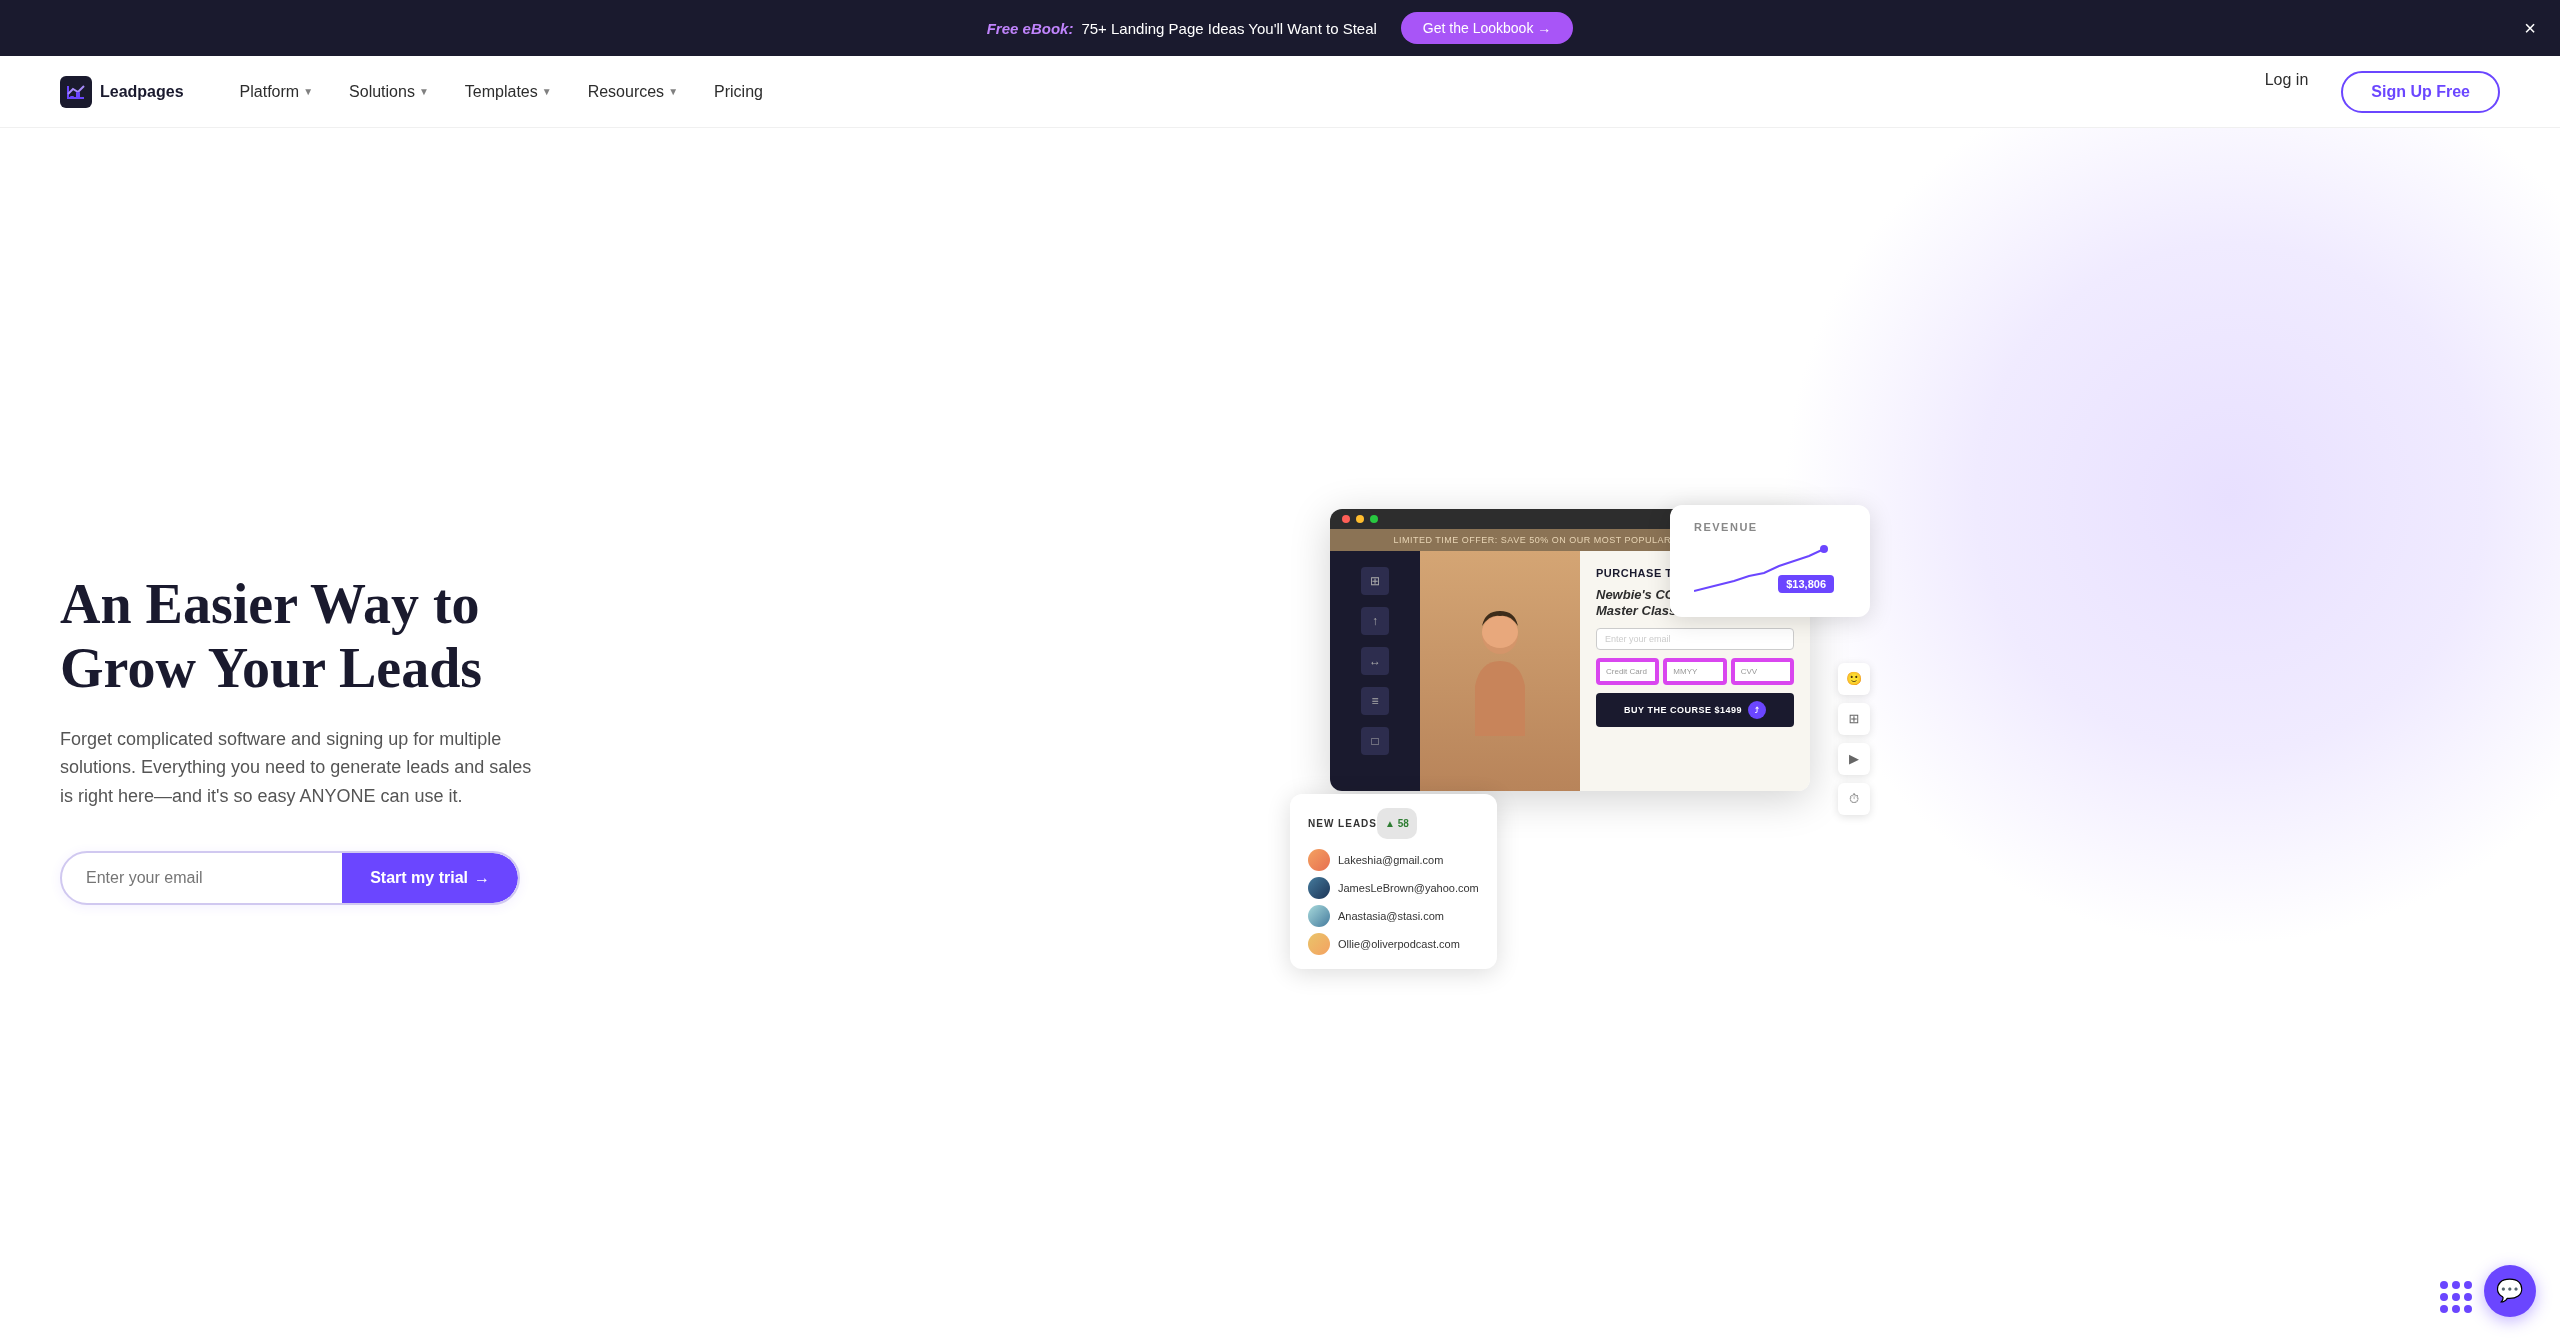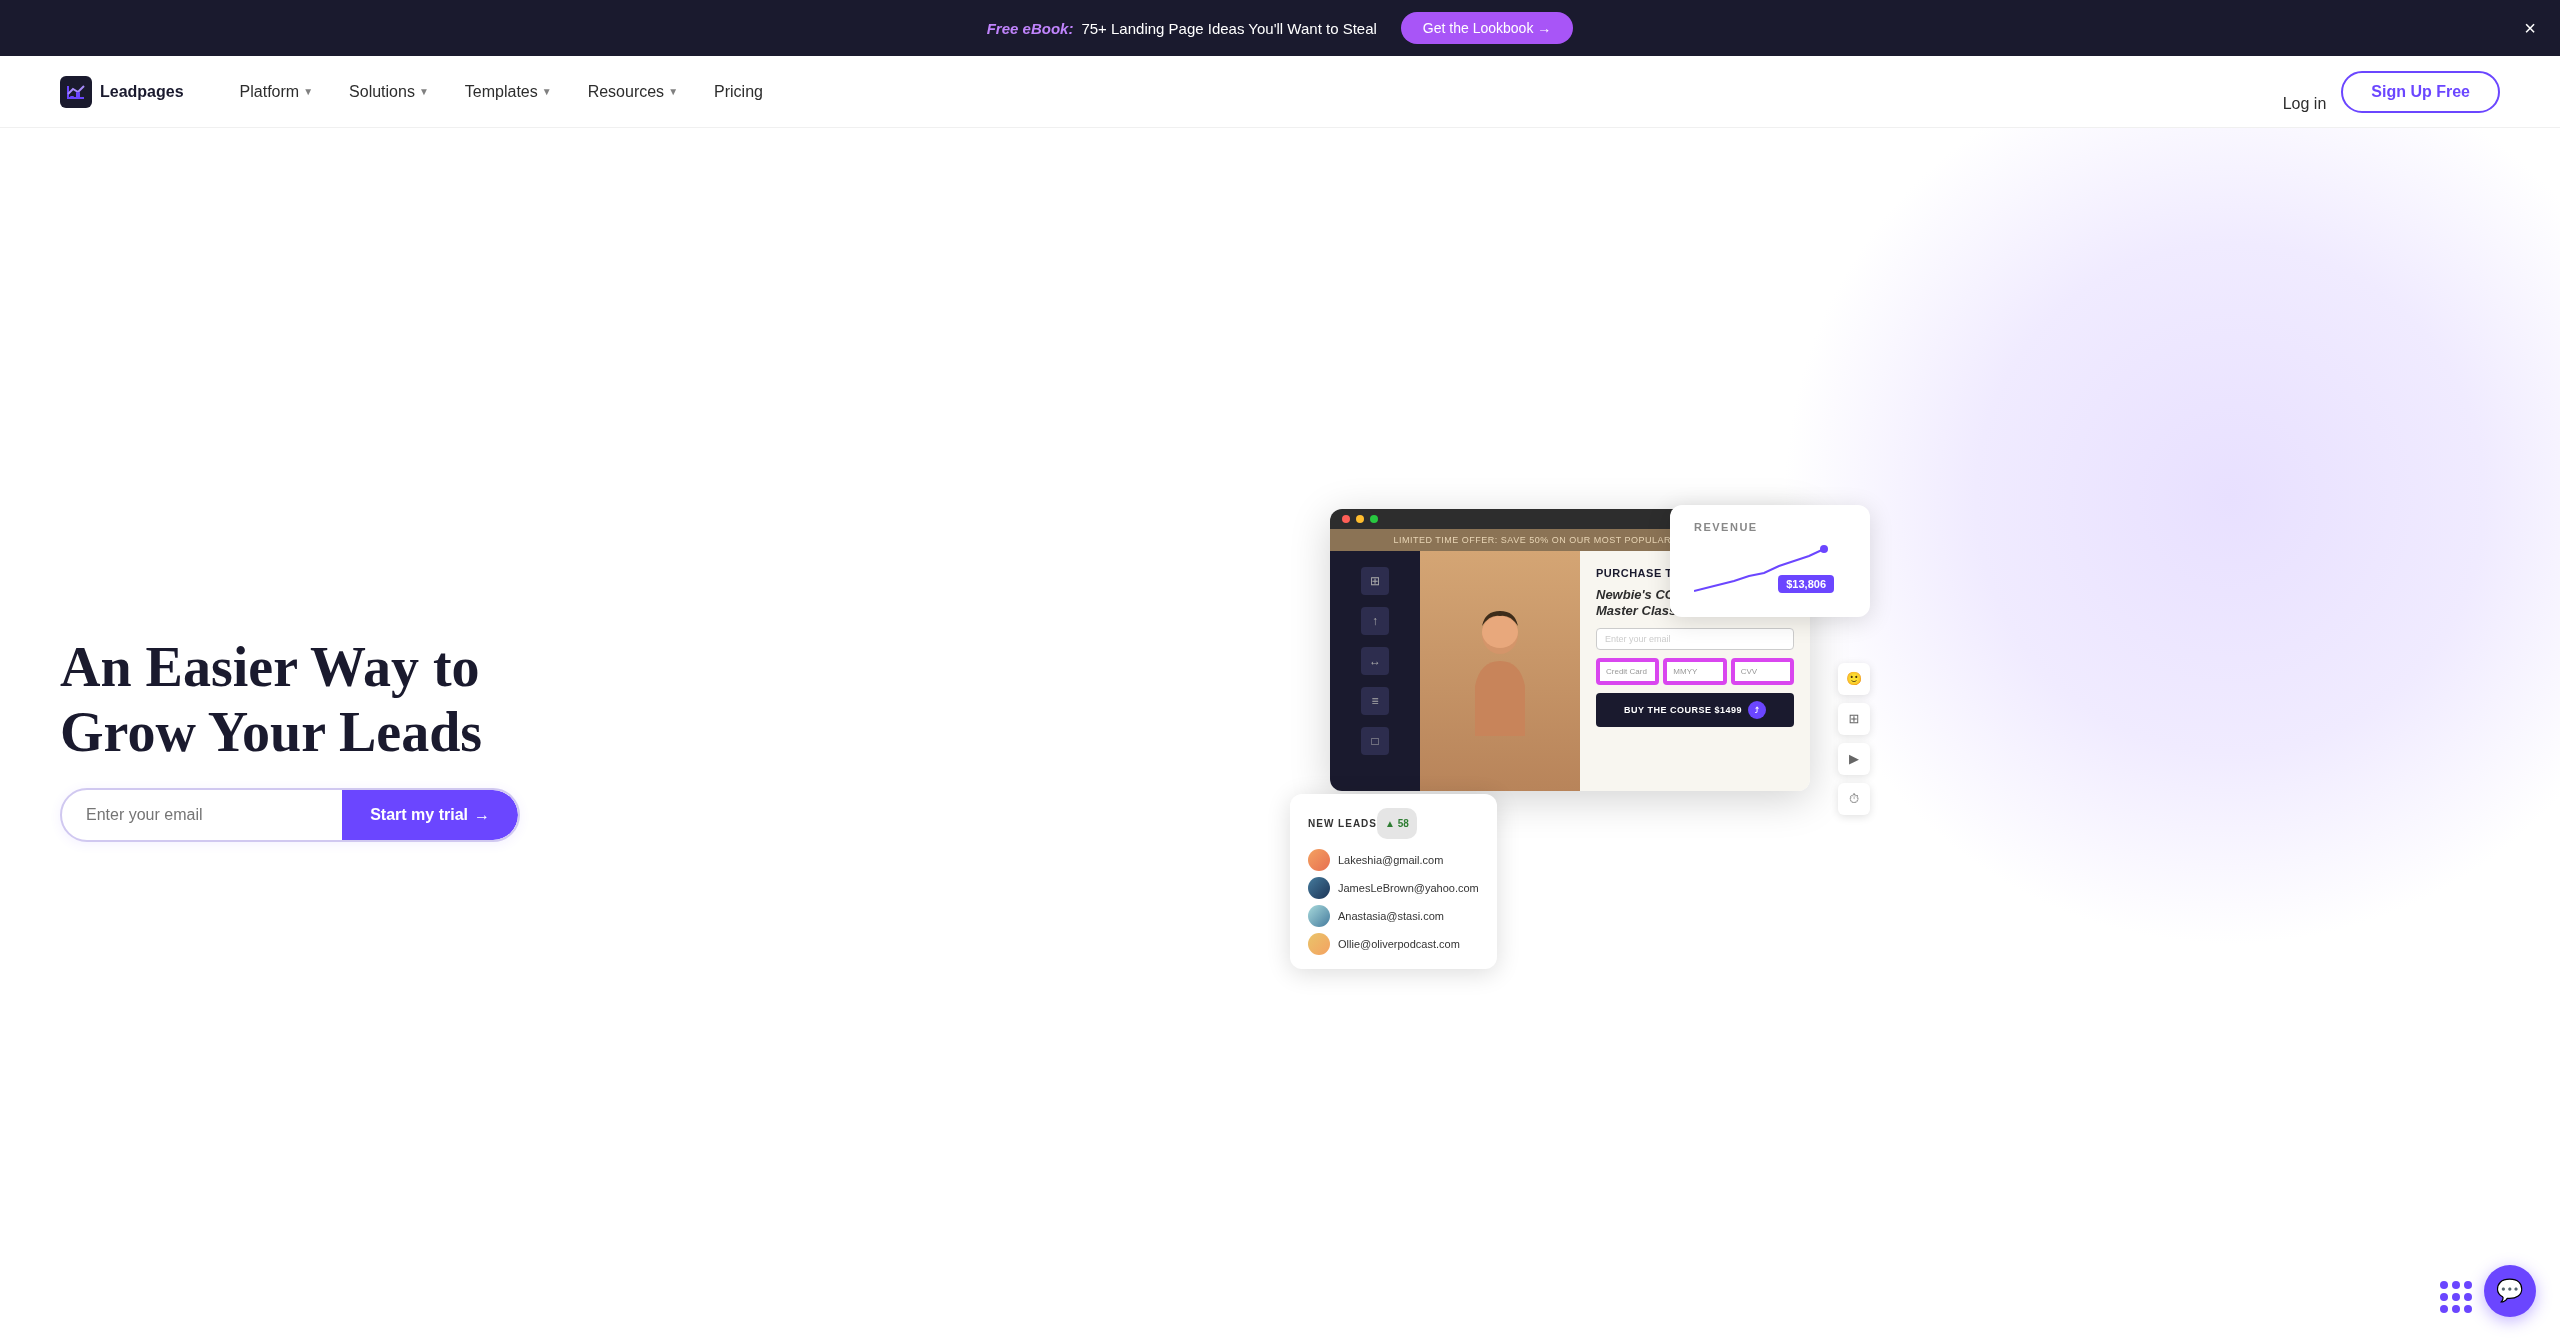--- a/index.html
+++ b/index.html
@@ -79,22 +79,22 @@
       font-size: 16px;
       color: #2d2d2d;
       cursor: pointer;
       border-radius: 6px;
       transition: background 0.2s;
       font-weight: 500;
     }
     .nav-item .chevron { font-size: 10px; opacity: 0.6; }
     .nav-right {
       display: flex;
-      align-items: flex-end;
-      gap: 15px;
+      align-items: flex-start;
+      gap: 33px;
       margin-left: auto;
     }
     .nav-login {
       font-size: 16px;
       color: #2d2d2d;
       cursor: pointer;
       font-weight: 500;
     }
     .nav-signup {
       background: #fff;
@@ -565,20 +565,21 @@
     <span class="nav-login">Log in</span>
     <button class="nav-signup">Sign Up Free</button>
   </div>
 </nav>
 
 <section class="hero">
   <div class="blob-bg"></div>
 
   <div class="hero-left">
     <h1 class="hero-title">An Easier Way to Grow Your Leads</h1>
+    <p class="hero-subtitle">Forget complicated software and signing up for multiple solutions. Everything you need to generate leads and sales is right here—and it's so easy ANYONE can use it.</p>
     <div class="hero-form">
       <input class="hero-email-input" type="email" placeholder="Enter your email" style="">
       <button class="hero-cta-btn">
         <span>Start my trial</span>
         <span>→</span>
       </button>
     </div>
   </div>
 
   <div class="hero-right">

